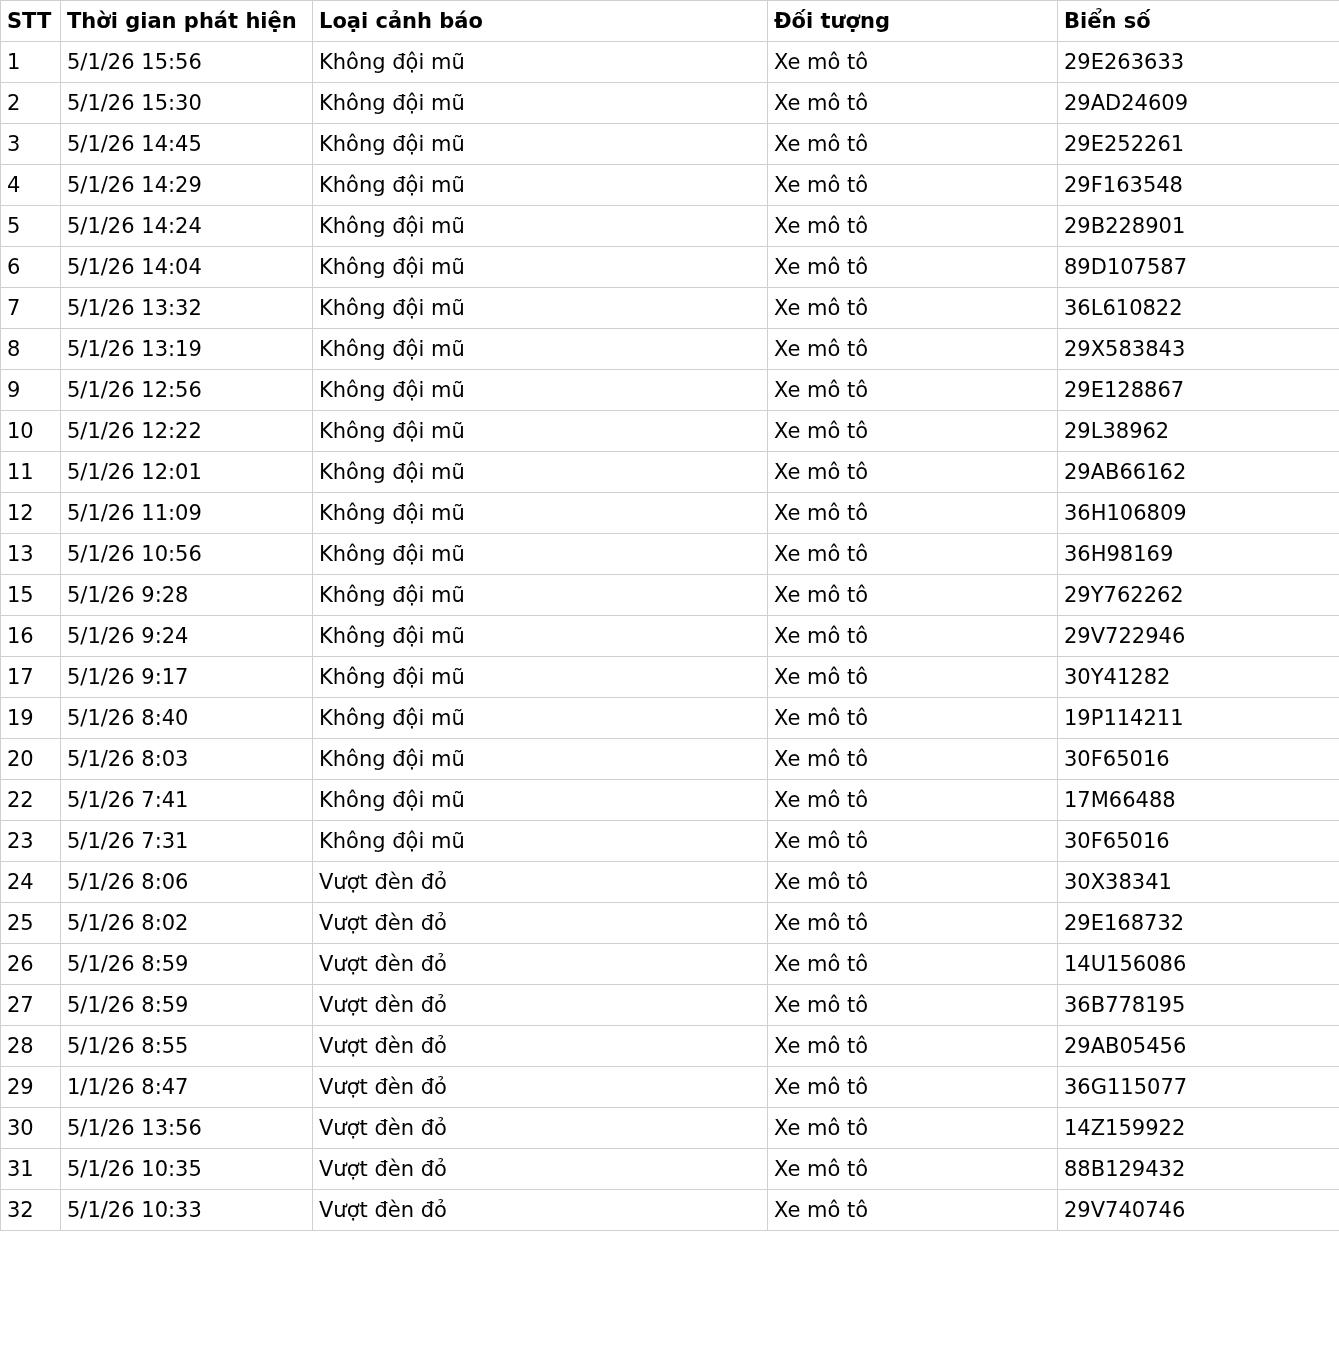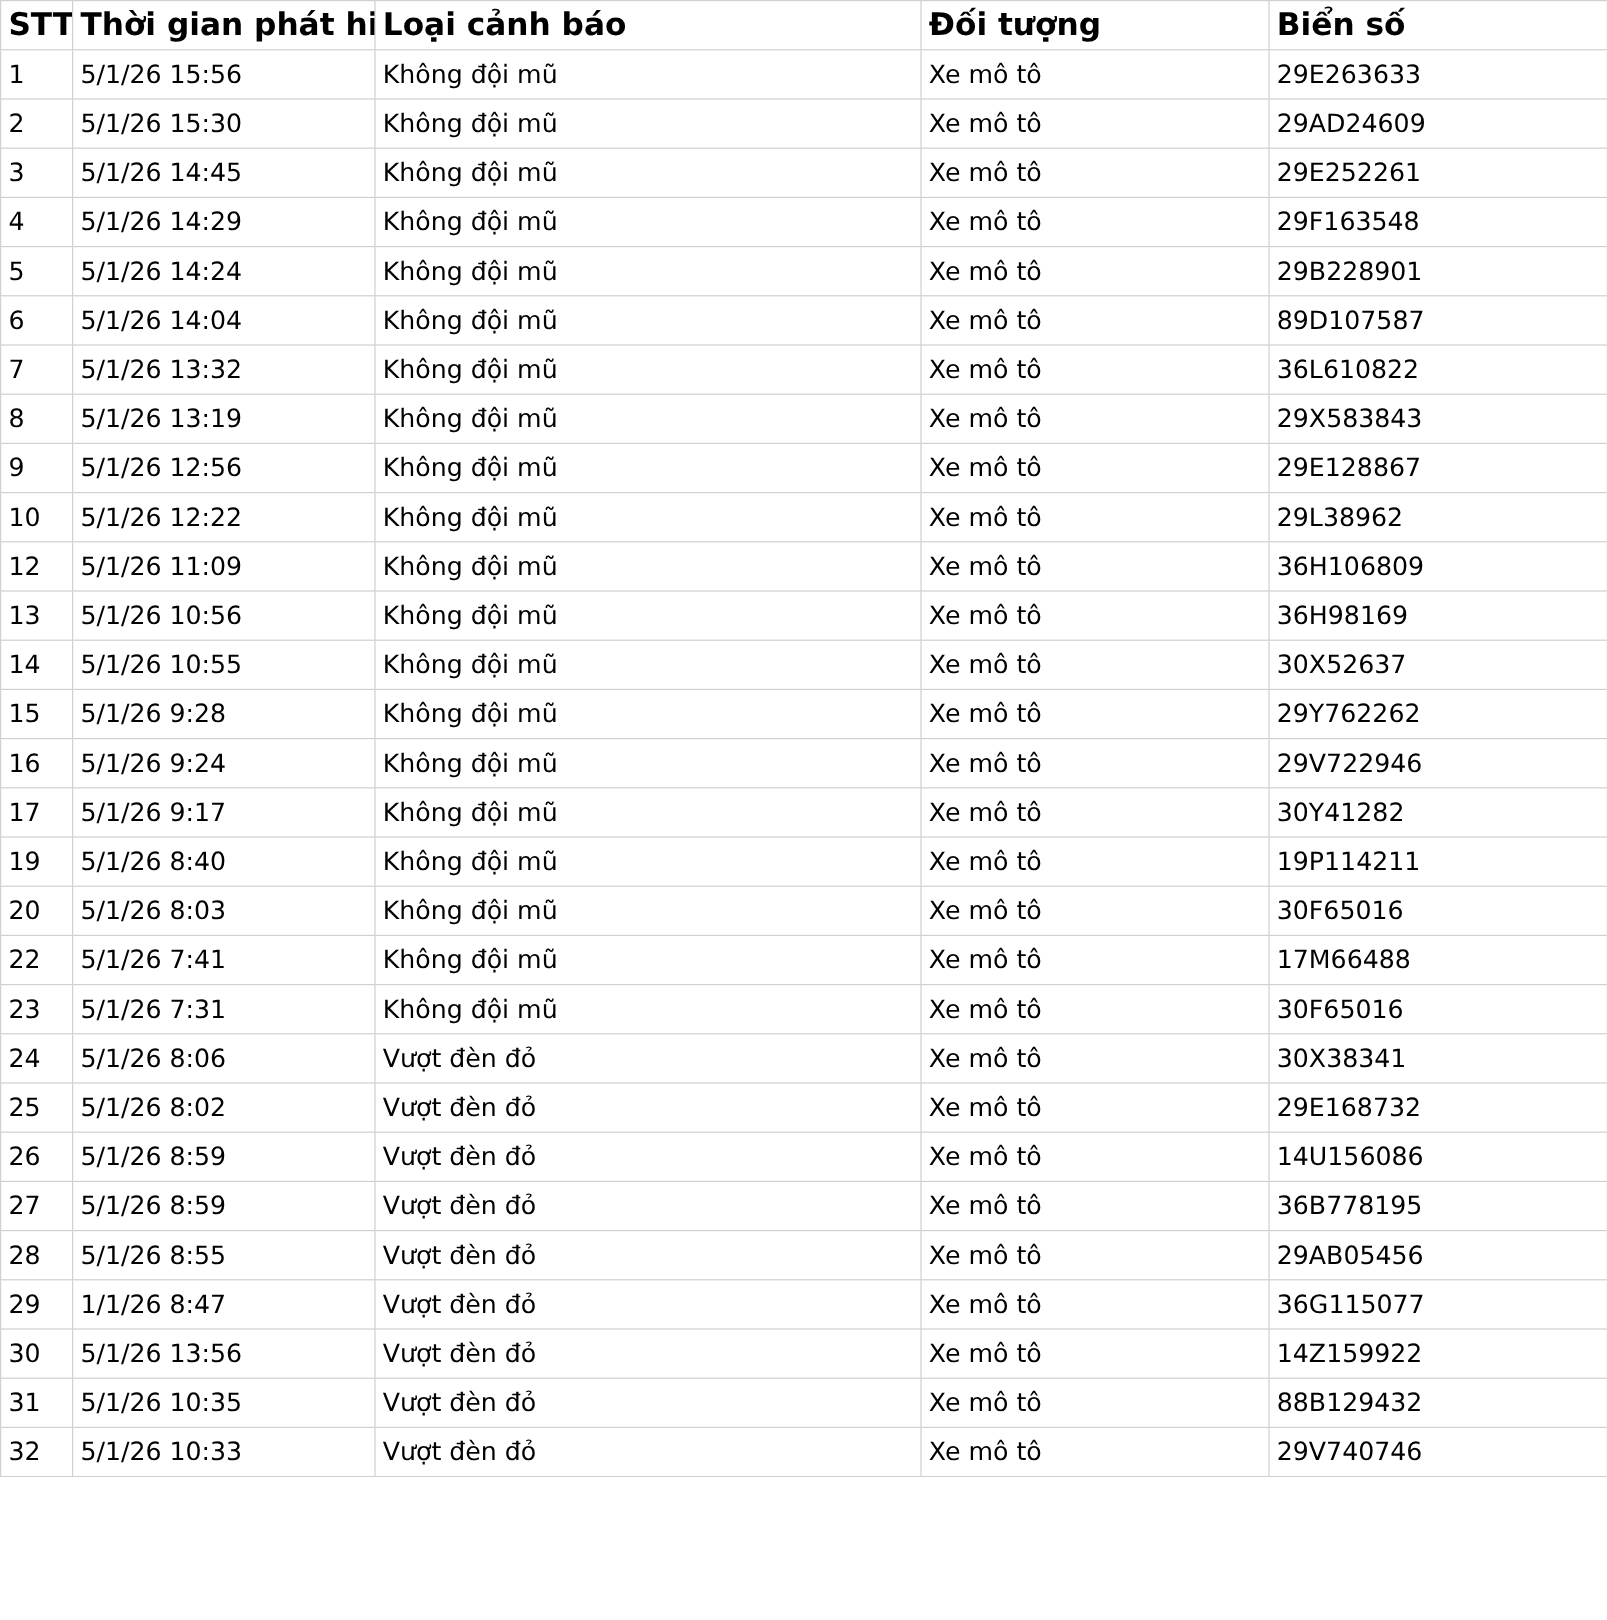--- a/index.html
+++ b/index.html
@@ -36,21 +36,21 @@
     white-space: nowrap;
     overflow: hidden;
   }
   table.data-table tr > th:first-child,
   table.data-table tr > td:first-child {
     border-left: 1px solid #d0d0d0;
   }
   table.data-table thead th {
     border-top: 1px solid #d0d0d0;
     font-weight: bold;
-    font-size: 26px;
+    font-size: 21px;
   }
   table.data-table tbody td {
     font-weight: normal;
   }
   .col-stt { padding-left: 7px; }
   .col-time { padding-left: 9px; }
   .col-type { padding-left: 10px; }
   .col-object { padding-left: 10px; margin-top: 28px; }
   .col-plate { padding-left: 10px; }
 </style>
@@ -139,39 +139,39 @@
         <td class="col-plate">29E128867</td>
       </tr>
       <tr>
         <td class="col-stt">10</td>
         <td class="col-time">5/1/26 12:22</td>
         <td class="col-type">Không đội mũ</td>
         <td class="col-object">Xe mô tô</td>
         <td class="col-plate">29L38962</td>
       </tr>
       <tr>
+        <td class="col-stt">11</td>
+        <td class="col-time">5/1/26 12:01</td>
+        <td class="col-type">Không đội mũ</td>
+        <td class="col-object">Xe mô tô</td>
+        <td class="col-plate">29AB66162</td>
+      </tr>
+      <tr>
         <td class="col-stt">12</td>
         <td class="col-time">5/1/26 11:09</td>
         <td class="col-type">Không đội mũ</td>
         <td class="col-object">Xe mô tô</td>
         <td class="col-plate">36H106809</td>
       </tr>
       <tr>
         <td class="col-stt">13</td>
         <td class="col-time">5/1/26 10:56</td>
         <td class="col-type">Không đội mũ</td>
         <td class="col-object">Xe mô tô</td>
         <td class="col-plate">36H98169</td>
-      </tr>
-      <tr>
-        <td class="col-stt">14</td>
-        <td class="col-time">5/1/26 10:55</td>
-        <td class="col-type">Không đội mũ</td>
-        <td class="col-object">Xe mô tô</td>
-        <td class="col-plate">30X52637</td>
       </tr>
       <tr>
         <td class="col-stt">15</td>
         <td class="col-time">5/1/26 9:28</td>
         <td class="col-type">Không đội mũ</td>
         <td class="col-object">Xe mô tô</td>
         <td class="col-plate">29Y762262</td>
       </tr>
       <tr>
         <td class="col-stt">16</td>

